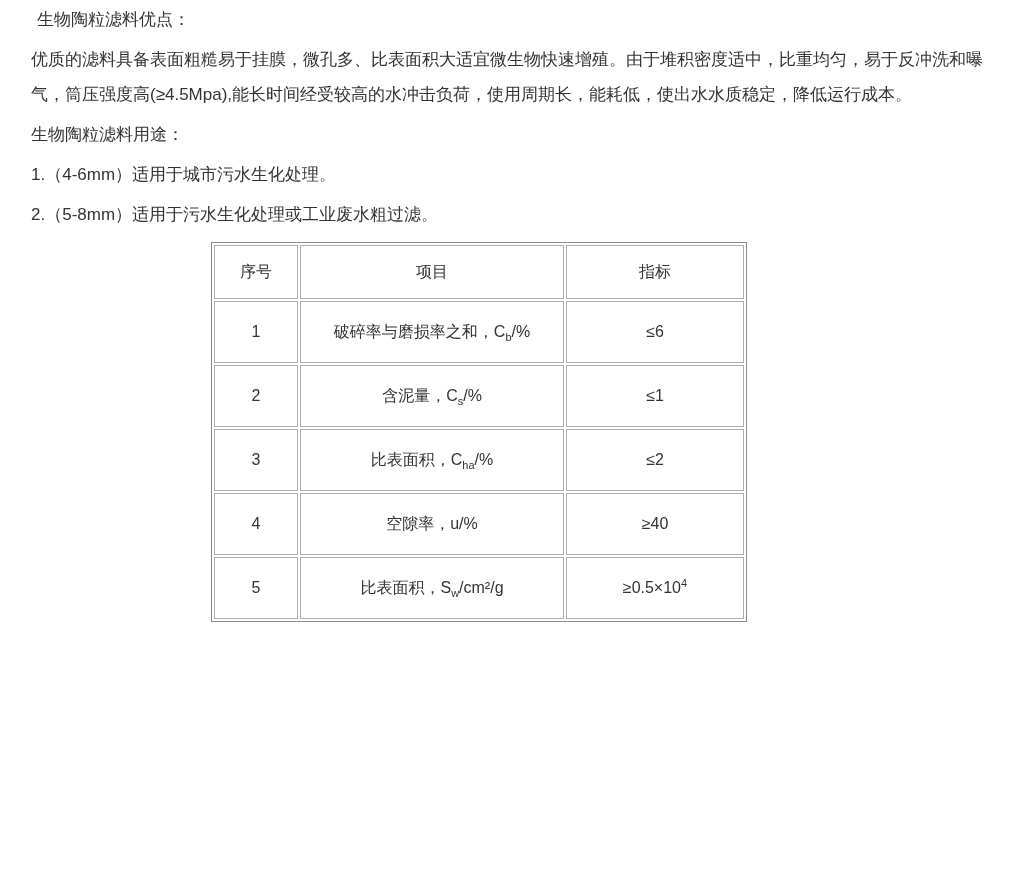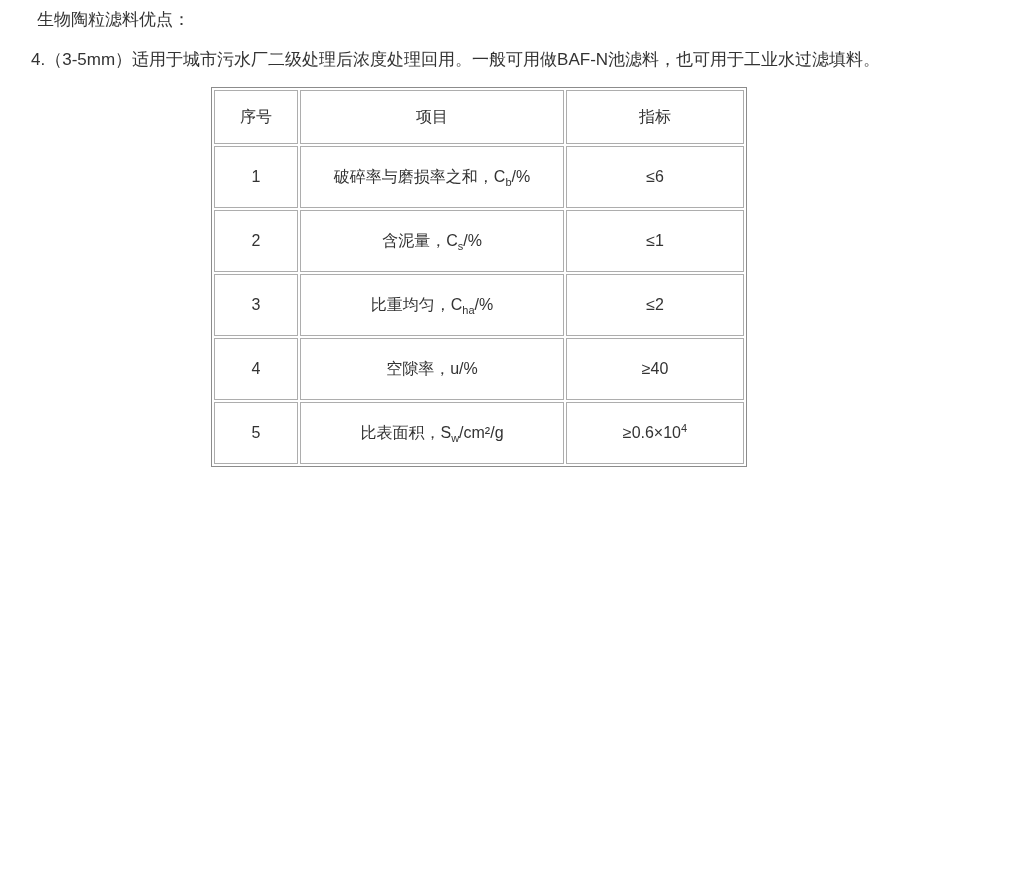--- a/index.html
+++ b/index.html
@@ -61,24 +61,27 @@
     line-height: 0;
   }
 </style>
 </head>
 <body>
 
 <main class="doc">
 
   <p class="indent">生物陶粒滤料优点：</p>
 
+  <p>优质的滤料具备表面粗糙易于挂膜，微孔多、比表面积大适宜微生物快速增殖。由于堆积密度适中，比重均匀，易于反冲洗和曝气，筒压强度高(≥4.5Mpa),能长时间经受较高的水冲击负荷，使用周期长，能耗低，使出水水质稳定，降低运行成本。</p>
 
 
+  <p>生物陶粒滤料用途：</p>
 
-  <p>4.（3-5mm）适用于城市污水厂二级处理后浓度处理回用。一般可用做BAF-N池滤料，也可用于工业水过滤填料。</p>
+  <p>1.（4-6mm）适用于城市污水生化处理。</p>
+  <p>2.（5-8mm）适用于污水生化处理或工业废水粗过滤。</p>
 
 
   <table class="spec">
     <colgroup>
       <col class="col-no">
       <col class="col-item">
       <col class="col-value">
     </colgroup>
     <thead>
       <tr>
@@ -93,29 +96,29 @@
         <td><span>破碎率与磨损率之和，C</span><sub>b</sub><span>/%</span></td>
         <td>≤6</td>
       </tr>
       <tr>
         <td>2</td>
         <td><span>含泥量，C</span><sub>s</sub><span>/%</span></td>
         <td>≤1</td>
       </tr>
       <tr>
         <td>3</td>
-        <td><span>比重均匀，C</span><sub>ha</sub><span>/%</span></td>
+        <td><span>比表面积，C</span><sub>ha</sub><span>/%</span></td>
         <td>≤2</td>
       </tr>
       <tr>
         <td>4</td>
         <td><span>空隙率，u/%</span><sub></sub><span></span></td>
         <td>≥40</td>
       </tr>
       <tr>
         <td>5</td>
         <td><span>比表面积，S</span><sub>w</sub><span>/cm²/g</span></td>
-        <td><span>≥0.6×10</span><sup>4</sup></td>
+        <td><span>≥0.5×10</span><sup>4</sup></td>
       </tr>
     </tbody>
   </table>
 
 </main>
 
 </body></html>

